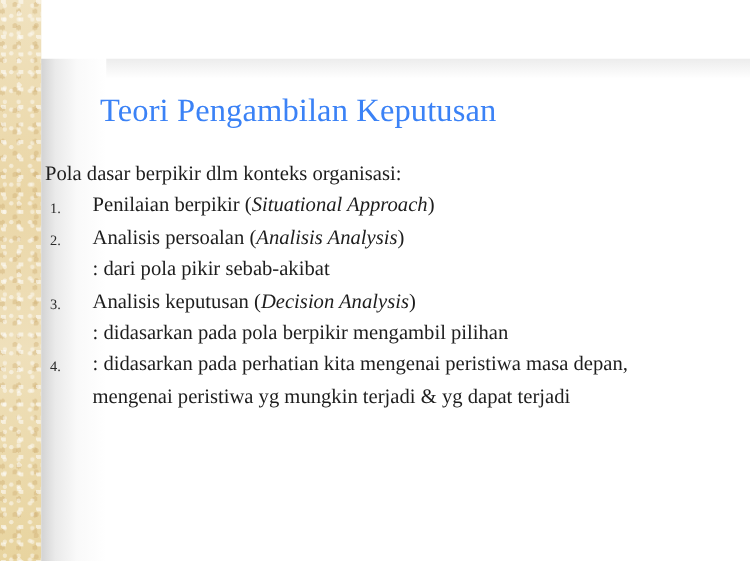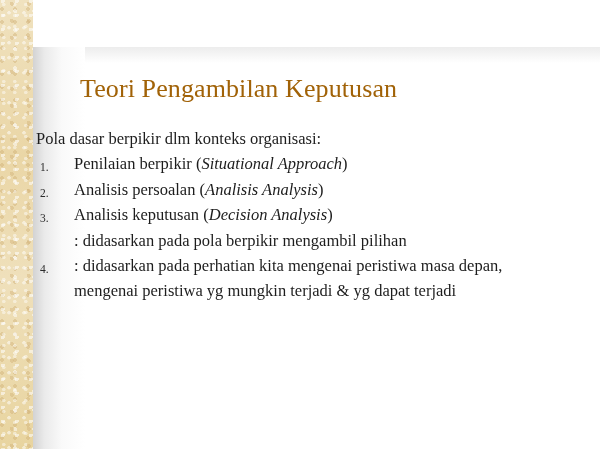--- a/index.html
+++ b/index.html
@@ -147,21 +147,21 @@
     pointer-events: none;
   }
 
   
   .title {
     position: absolute;
     left: 80px; top: 72px;
     width: 470px;
     font-size: 26px;
     line-height: 34px;
-    color: #a16207;
+    color: #3b82f6;
     letter-spacing: .1px;
     white-space: nowrap;
   }
 
   .body {
     position: absolute;
     left: 36px; top: 126px;
     width: 520px;
     color: #1d1d1d;
     font-size: 16.5px;
@@ -217,20 +217,21 @@
     <p class="intro">Pola dasar berpikir dlm konteks organisasi:</p>
 
     <div class="item">
       <span class="num">1.</span>
       <p class="main-line"><span>Penilaian berpikir (</span><em>Situational Approach</em><span>)</span></p>
     </div>
 
     <div class="item">
       <span class="num">2.</span>
       <p class="main-line"><span>Analisis persoalan (</span><em>Analisis Analysis</em><span>)</span></p>
+      <p class="sub-line">: dari pola pikir sebab-akibat</p>
     </div>
 
     <div class="item">
       <span class="num">3.</span>
       <p class="main-line"><span>Analisis keputusan (</span><em>Decision Analysis</em><span>)</span></p>
       <p class="sub-line">: didasarkan pada pola berpikir mengambil pilihan</p>
     </div>
 
     <div class="item">
       <span class="num">4.</span>

